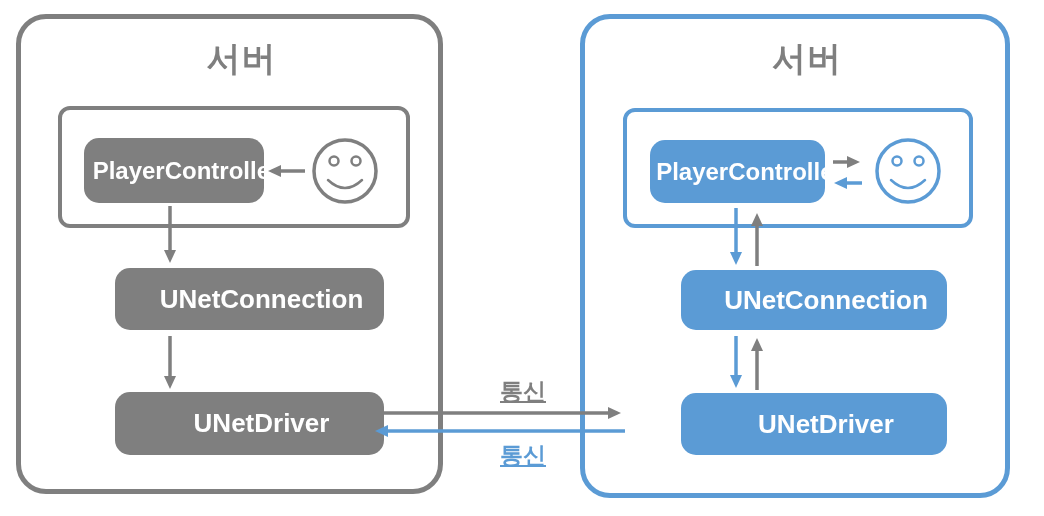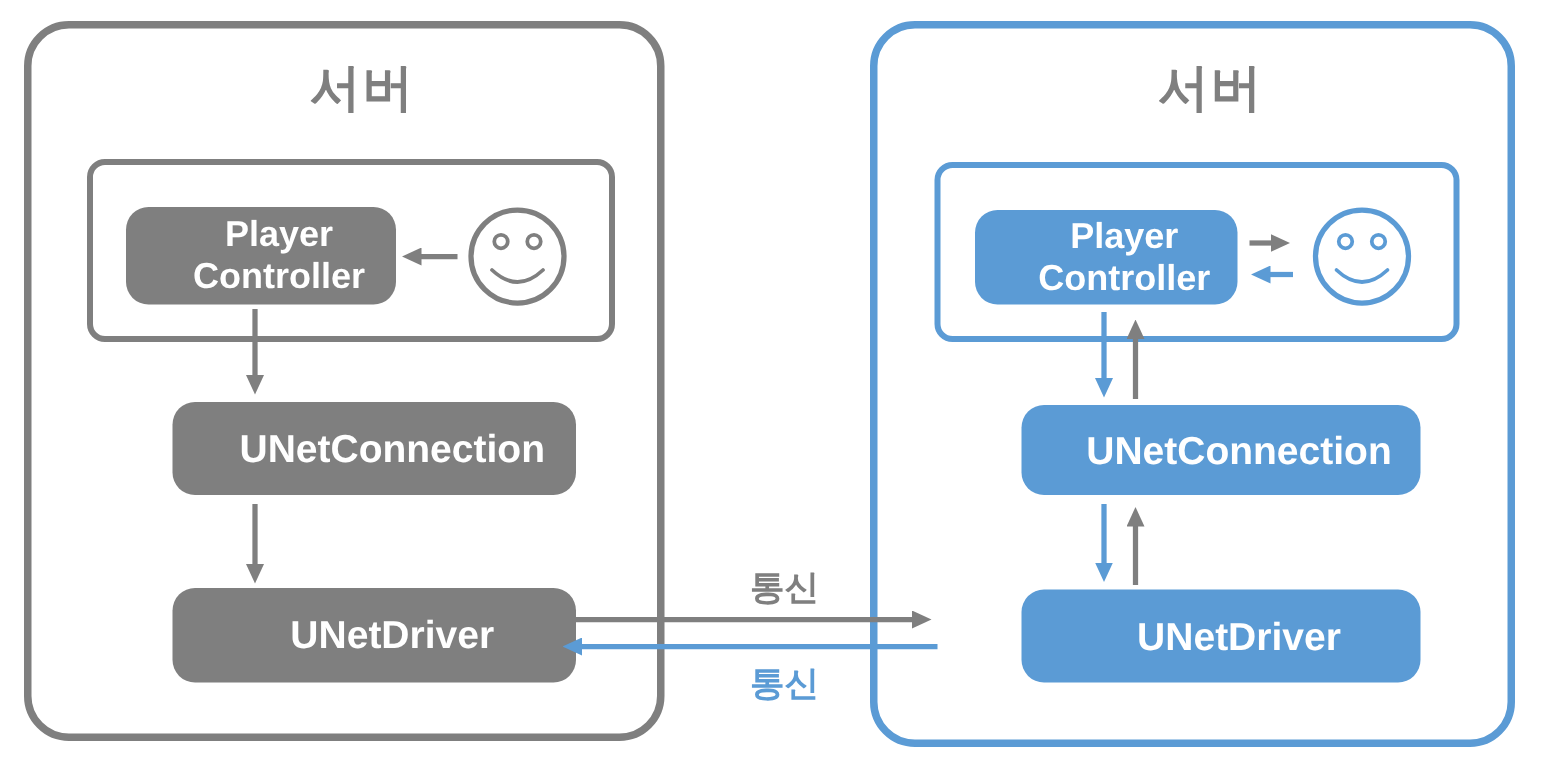--- a/index.html
+++ b/index.html
@@ -40,36 +40,37 @@
   }
   .inner-box.gray { border: 4px solid #7f7f7f; }
   .inner-box.blue { border: 4px solid #5b9bd5; }
 
   
   .node {
     border-radius: 15px;
     color: #ffffff;
     font-weight: bold;
     display: flex;
-    flex-direction: column;
+    flex-direction: row;
     align-items: center;
     justify-content: center;
     text-align: center;
   }
   .node.gray { background: #7f7f7f; }
   .node.blue { background: #5b9bd5; }
   .node .line { display: block; font-size: 24px; line-height: 28px; }
   .node.single { font-size: 26px; margin-left: 32px; }
 
   
   .comm-label {
     width: 110px;
     text-align: center;
     font-size: 23px;
     font-weight: bold;
+    text-decoration: underline;
   }
   .comm-label.gray { color: #7f7f7f; }
   .comm-label.blue { color: #5b9bd5; }
 
   
   svg.overlay {
     position: absolute;
     left: 0; top: 0;
     width: 1044px;
     height: 516px;

